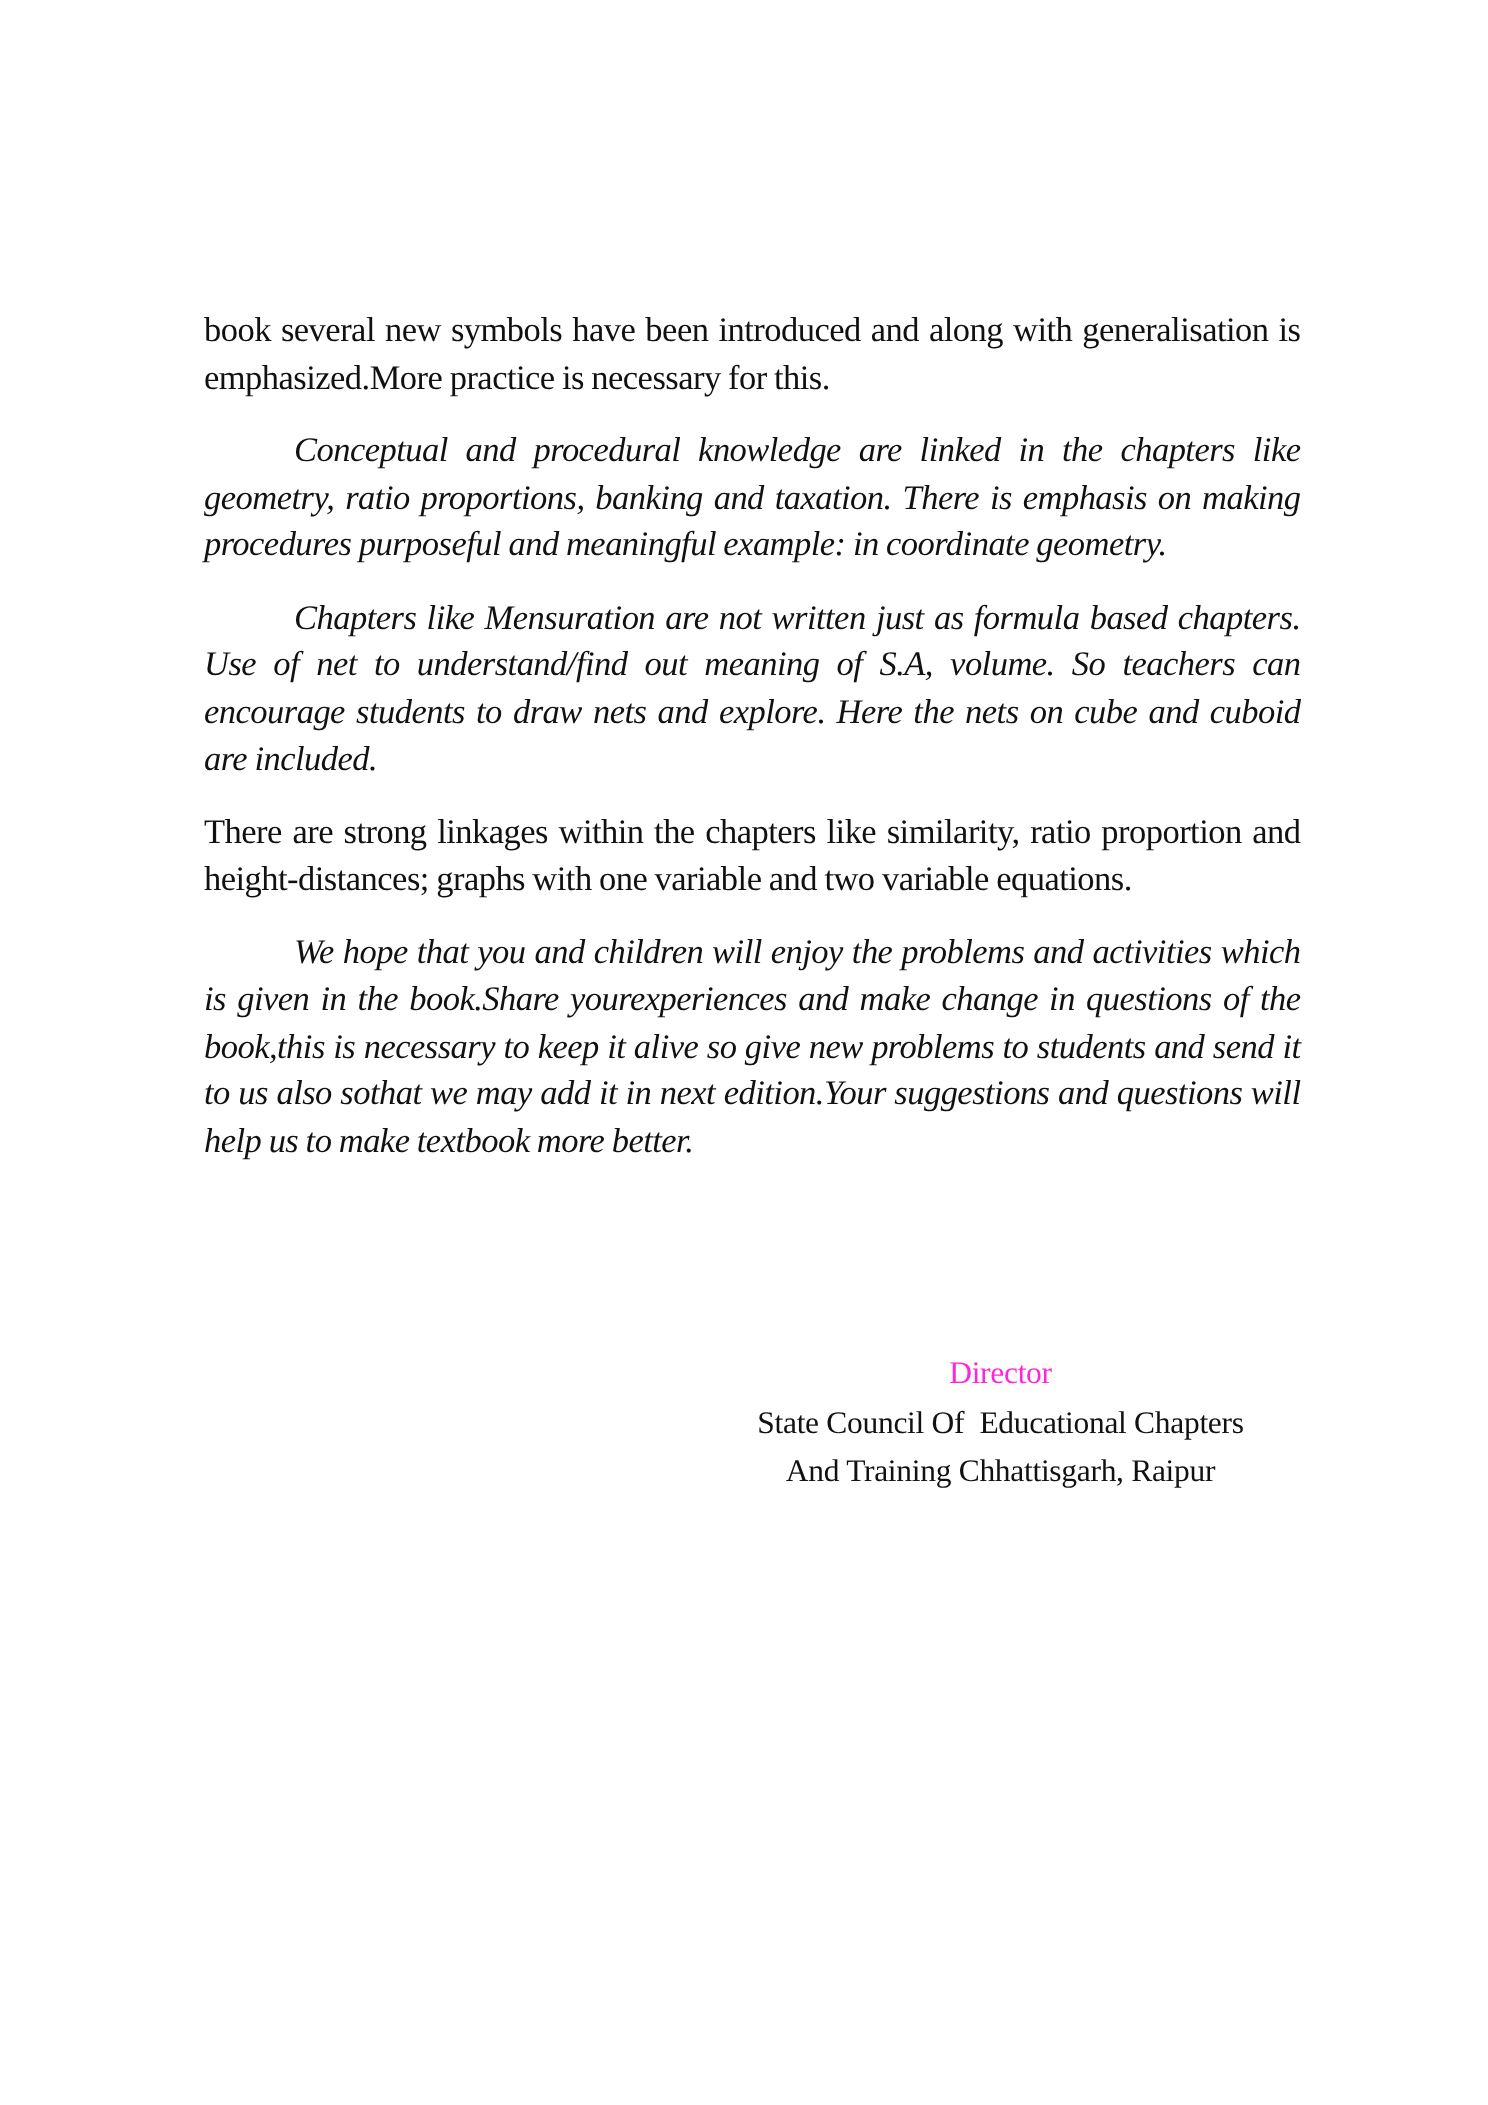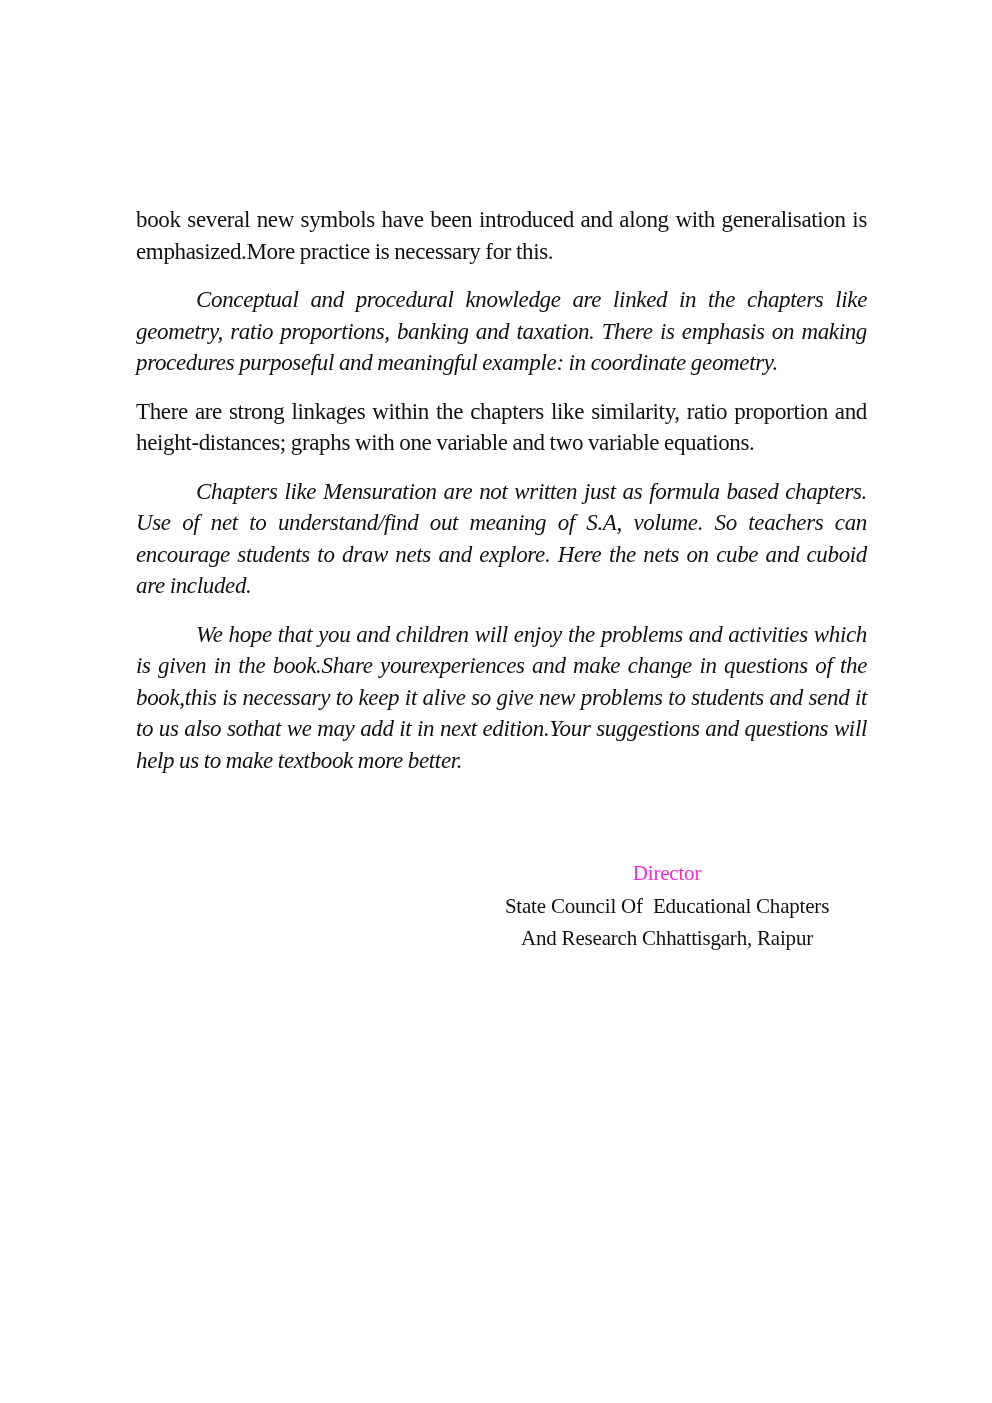--- a/index.html
+++ b/index.html
@@ -29,43 +29,43 @@
       letter-spacing: -0.35px;
       word-spacing: -0.5px;
     }
     .para.indent {
       text-indent: 60px;
       font-style: italic;
     }
     .signature {
       position: absolute;
       left: 466px;
-      top: 857px;
+      top: 899px;
       width: 402px;
       text-align: center;
       font-size: 21px;
       line-height: 32.5px;
       letter-spacing: -0.2px;
     }
     .signature .role {
       color: #ff26d9;
     }
     .signature .org-line {
       color: #111111;
       white-space: pre;
     }
   </style>
 </head>
 <body>
 
 <div class="page">
   <p class="para">book several new symbols have been introduced and along with generalisation is emphasized.More practice is necessary for this.</p>
   <p class="para indent">Conceptual and procedural knowledge are linked in the chapters like geometry, ratio proportions, banking and taxation. There is emphasis on making procedures purposeful and meaningful example: in coordinate geometry.</p>
+  <p class="para indent">Chapters like Mensuration are not written just as formula based chapters. Use of net to understand/find out meaning of S.A, volume. So teachers can encourage students to draw nets and explore. Here the nets on cube and cuboid are included.</p>
   <p class="para">There are strong linkages within the chapters like similarity, ratio proportion and height-distances; graphs with one variable and two variable equations.</p>
-  <p class="para indent">Chapters like Mensuration are not written just as formula based chapters. Use of net to understand/find out meaning of S.A, volume. So teachers can encourage students to draw nets and explore. Here the nets on cube and cuboid are included.</p>
   <p class="para indent">We hope that you and children will enjoy the problems and activities which is given in the book.Share yourexperiences and make change in questions of the book,this is necessary to keep it alive so give new problems to students and send it to us also sothat we may add it in next edition.Your suggestions and questions will help us to make textbook more better.</p>
 </div>
 
 <div class="signature">
   <div class="role">Director</div>
   <div class="org-line">State Council Of  Educational Chapters</div>
-  <div class="org-line">And Research Chhattisgarh, Raipur</div>
+  <div class="org-line">And Training Chhattisgarh, Raipur</div>
 </div>
 
 </body></html>

